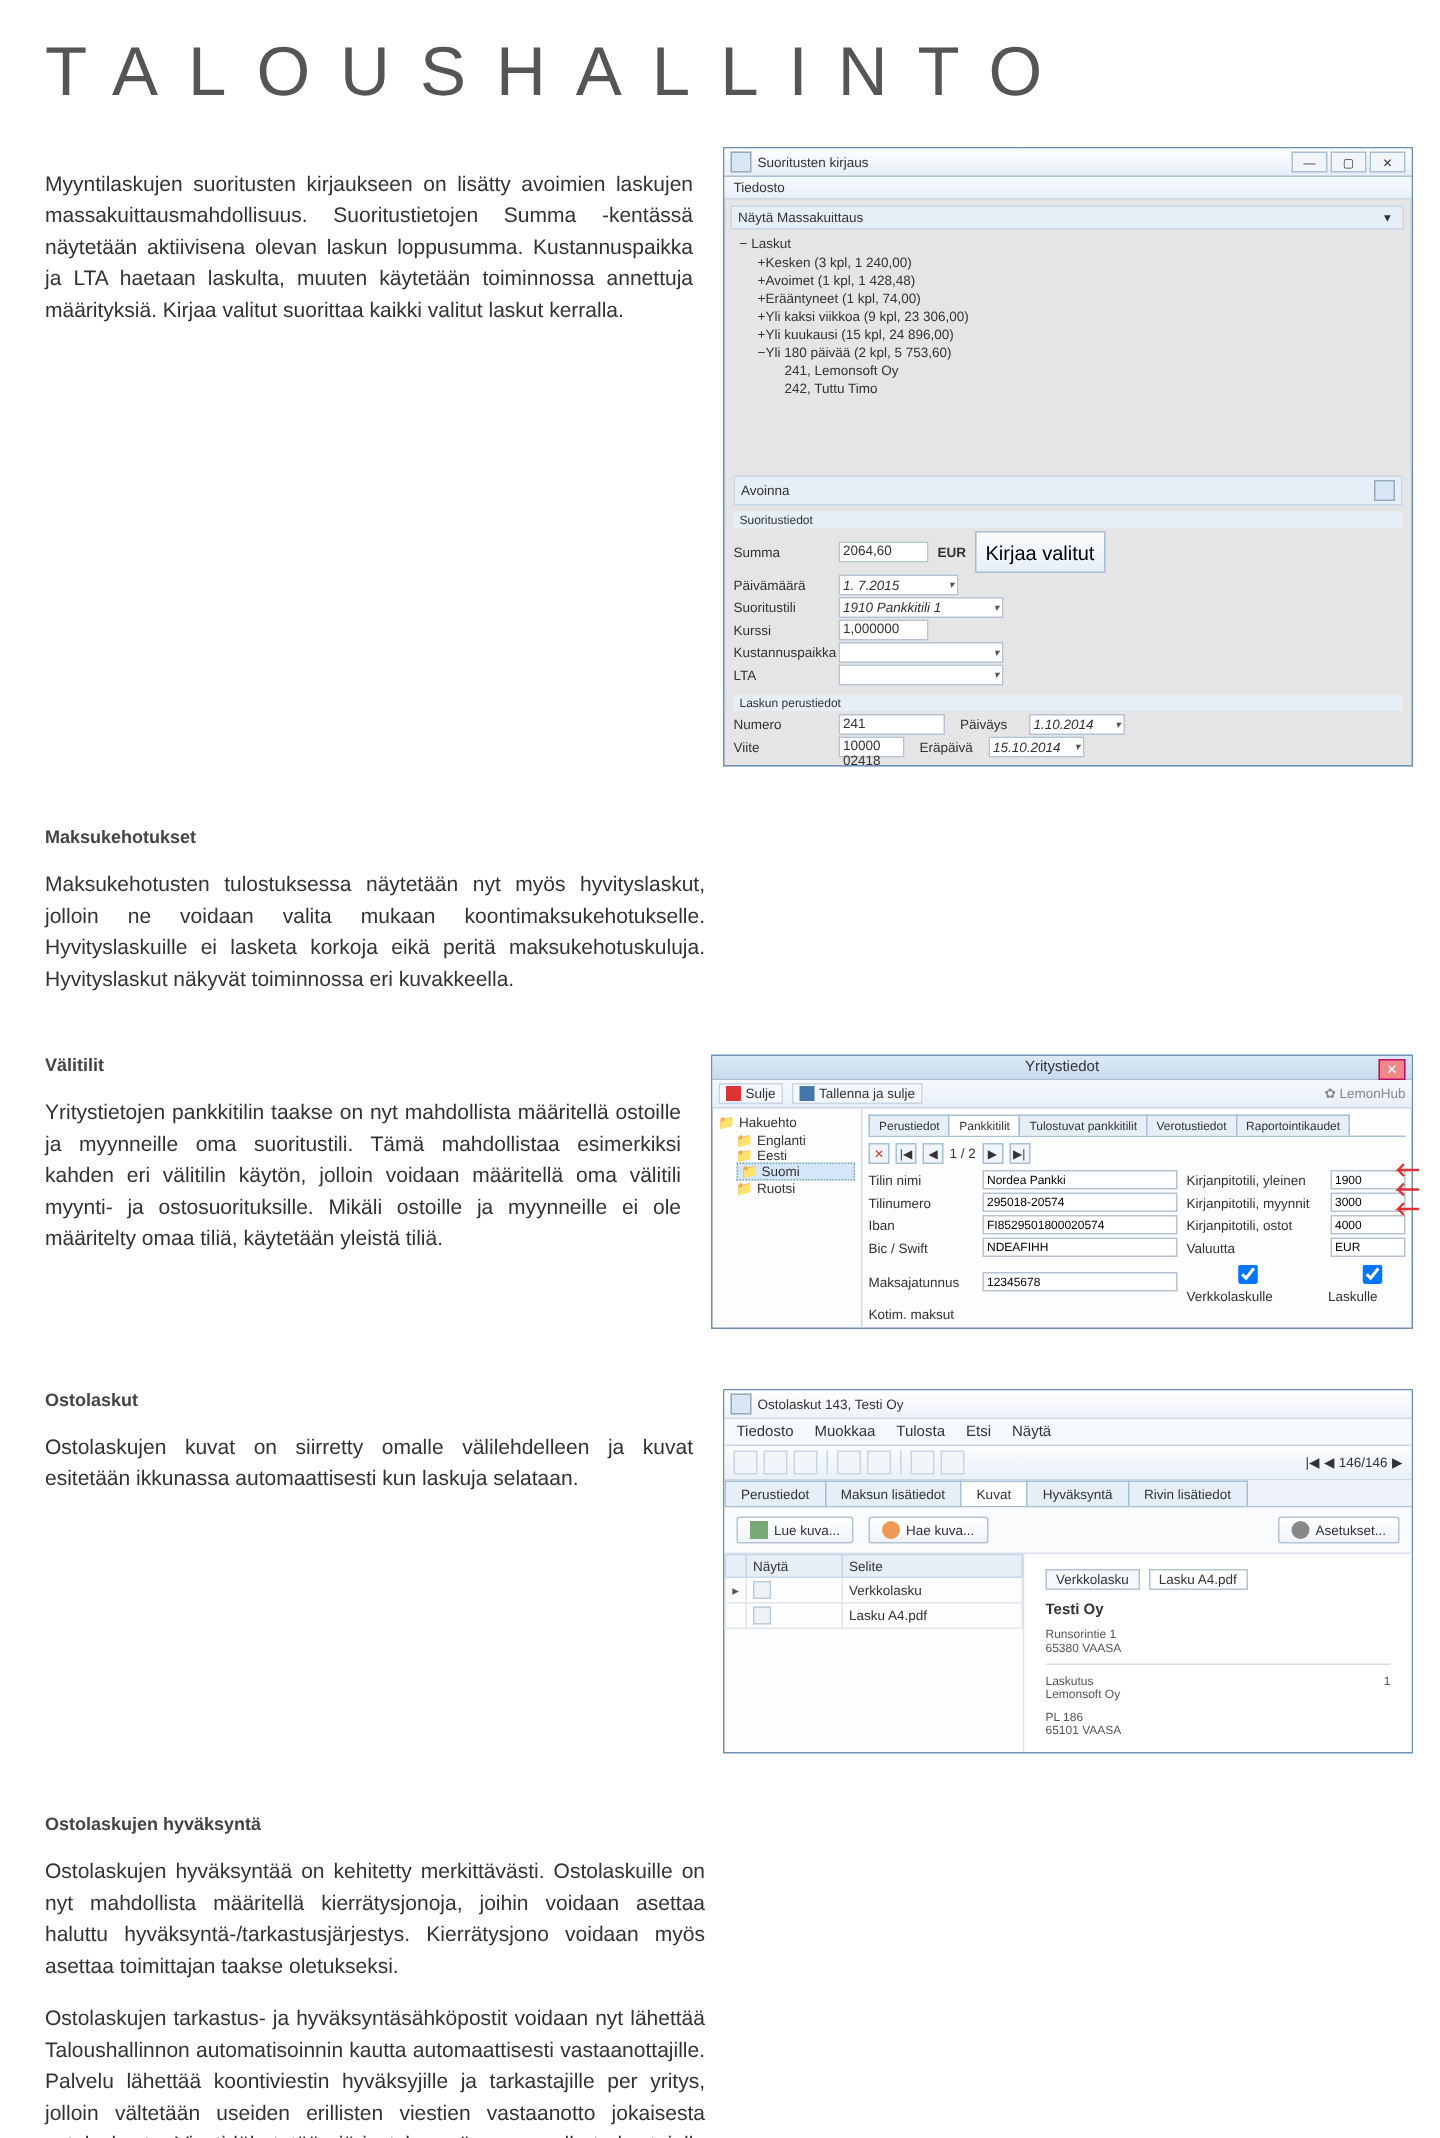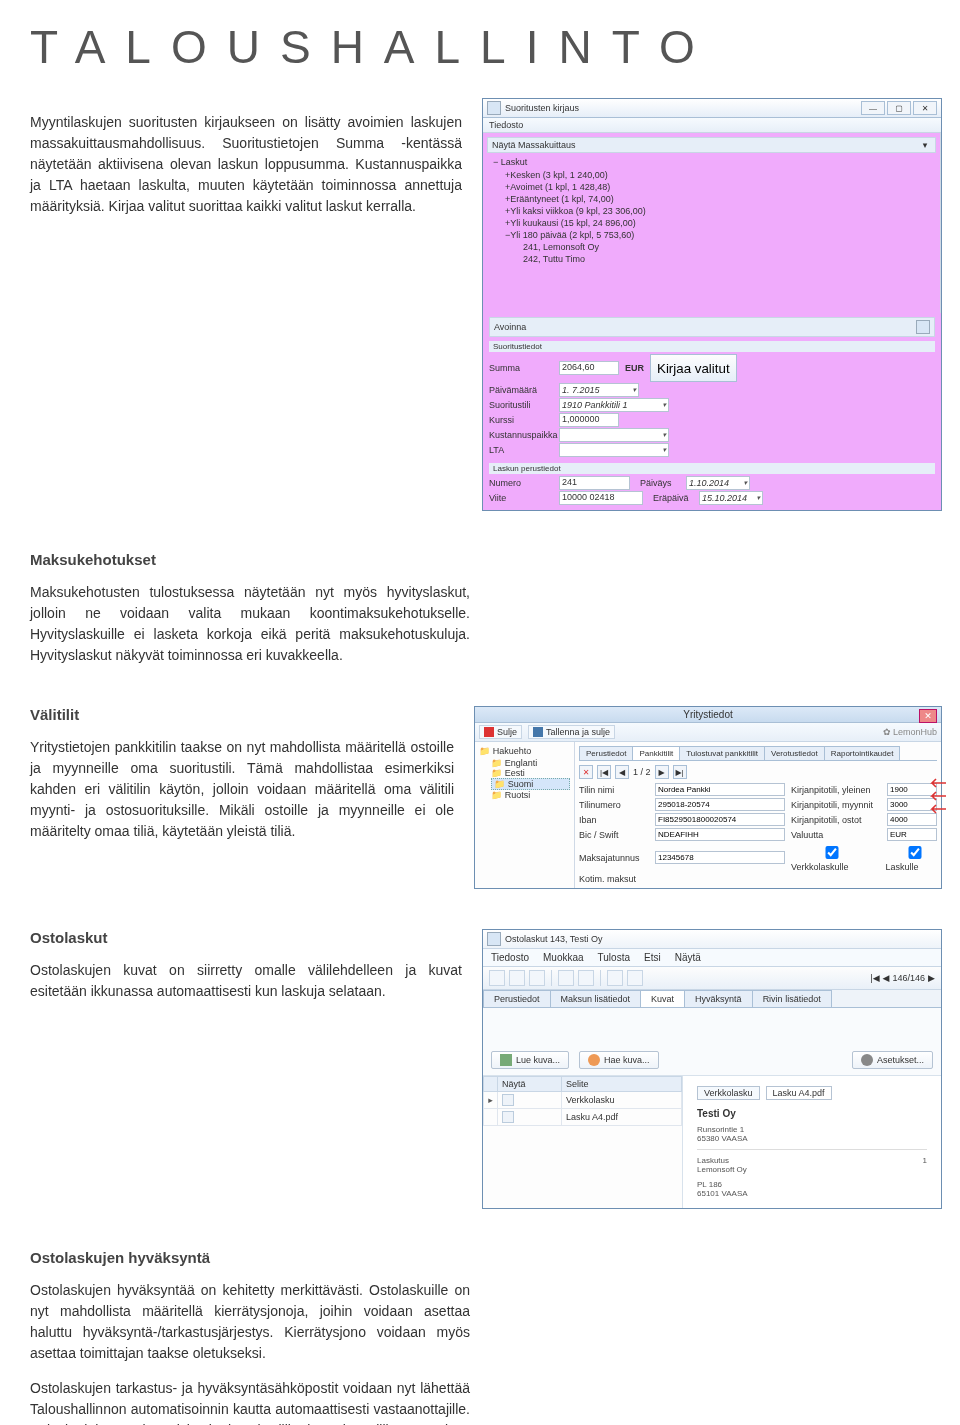--- a/index.html
+++ b/index.html
@@ -16,24 +16,24 @@
     font-size: 46px;
     letter-spacing: 20px;
     font-weight: 400;
     color: #555;
     margin: 0 0 24px 0;
   }
   .row { display: flex; gap: 20px; margin-bottom: 40px; }
   .row .text-col { flex: 1 1 0; }
   .row .img-col { flex: 0 0 460px; }
   .para { font-size: 14px; line-height: 1.5; color: #333; text-align: justify; }
-  .subhead { font-size: 15px; font-weight: bold; color: #444; margin-bottom: 4px; }
+  .subhead { font-size: 12px; font-weight: bold; color: #444; margin-bottom: 4px; }
 
   
-  .win { border: 1px solid #6d8fb2; background: #f0abfc; font-size: 9px; color: #333; }
+  .win { border: 1px solid #6d8fb2; background: #e5e5e5; font-size: 9px; color: #333; }
   .win-titlebar { display: flex; align-items: center; background: linear-gradient(#fff,#e6eef8); border-bottom: 1px solid #a9bfd6; padding: 2px 4px; }
   .win-titlebar .icon { width: 14px; height: 14px; background: #d8e6f5; border: 1px solid #9ab; margin-right: 4px; }
   .win-titlebar .spacer { flex: 1; }
   .win-btn { width: 24px; height: 14px; border: 1px solid #a9bfd6; background: #f1f5fa; margin-left: 2px; display:flex; align-items:center; justify-content:center; font-size:8px; }
   .win-menu { background: linear-gradient(#f6fafe,#e7eff8); border-bottom: 1px solid #c8d6e5; padding: 2px 6px; }
   .win-body { display: flex; flex-direction: column; }
   .tree-panel { flex: 0 0 180px; border-right: 1px solid #cfd9e6; padding: 4px; }
   .tree-header { background: #e6eef8; padding: 2px 4px; border: 1px solid #c8d6e5; margin-bottom: 2px; display:flex; justify-content:space-between; }
   .tree-header .dd { width:12px;text-align:center; }
   .tree-root { padding: 2px 0 2px 6px; }
@@ -73,21 +73,21 @@
   .win3 { border: 1px solid #6d8fb2; background: #fdfdfd; font-size: 9px; color: #333; }
   .win3-title { display:flex; align-items:center; padding:2px 4px; border-bottom:1px solid #c8d6e5; background:linear-gradient(#fff,#eef3f9); }
   .win3-menu { display:flex; gap:14px; padding: 3px 8px; background:#f6fafe; border-bottom:1px solid #c8d6e5; font-size:10px; }
   .win3-toolbar { display:flex; align-items:center; gap:4px; padding: 3px 6px; background:linear-gradient(#fdfdfd,#e9f0f8); border-bottom:1px solid #c8d6e5; }
   .tb-icon { width:16px; height:16px; border:1px solid #c8d6e5; background:#f2f6fb; }
   .tb-sep { width:1px; height:16px; background:#c8d6e5; margin:0 2px; }
   .win3-tabs { display:flex; border-bottom:1px solid #a9bfd6; background:#eef3f9; }
   .win3-tabs .tab { padding:3px 10px; font-size:9px; border:1px solid #a9bfd6; border-bottom:none; margin-right:-1px; background:#e6eef8; }
   .win3-tabs .tab.active { background:#fff; }
   .win3-action { display:flex; gap:10px; padding:6px 8px; background:#f9fbfd; border-bottom:1px solid #d8e2ec; }
-  .actbtn { display:flex; align-items:center; gap:4px; border:1px solid #b5c3d3; background:linear-gradient(#fff,#eef3f9); padding:2px 8px; border-radius:2px;margin-top:37px; }
+  .actbtn { display:flex; align-items:center; gap:4px; border:1px solid #b5c3d3; background:linear-gradient(#fff,#eef3f9); padding:2px 8px; border-radius:2px; }
   .actbtn .ic { width:12px; height:12px; }
   .win3-content { display:flex; }
   .grid3 { flex:0 0 200px; border-right:1px solid #d8e2ec; }
   .grid3 table { width:100%; border-collapse:collapse; font-size:9px; }
   .grid3 th { background:#e6eef8; border:1px solid #c8d6e5; padding:2px 4px; text-align:left; font-weight:normal; }
   .grid3 td { border:1px solid #e0e6ee; padding:2px 4px; }
   .grid3 .rowsel { width:14px; text-align:center; color:#555; }
   .preview { flex:1; padding:10px 14px; background:#fff; font-size:10px; }
   .preview .company { font-weight:bold; margin-bottom:6px; }
   .preview .small { font-size:8px; color:#555; }
@@ -191,21 +191,21 @@
               <label>Numero</label>
               <div class="form-input" style="width:71px">241</div>
               <label style="flex:0 0 46px;margin-left:10px">Päiväys</label>
               <div class="form-dd" style="width:64px">
                   <span>1.10.2014</span>
                   <span class="arr">▾</span>
                 </div>
             </div>
             <div class="form-row">
               <label>Viite</label>
-              <div class="form-input" style="width:84px">10000 02418</div>
+              <div class="form-input" style="width:44px">10000 02418</div>
               <label style="flex:0 0 46px;margin-left:10px">Eräpäivä</label>
               <div class="form-dd" style="width:64px">
                   <span>15.10.2014</span>
                   <span class="arr">▾</span>
                 </div>
             </div>
           </div>
         </div>
       </div>
     </div>

